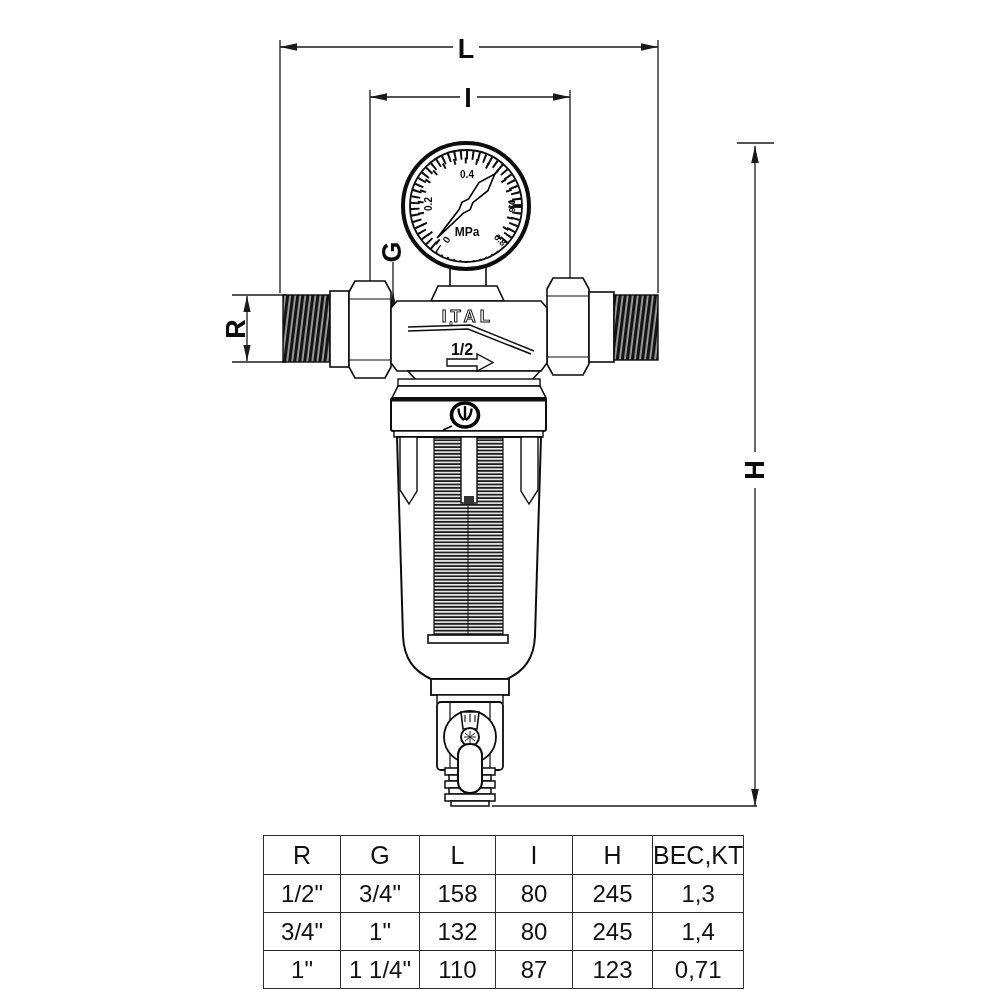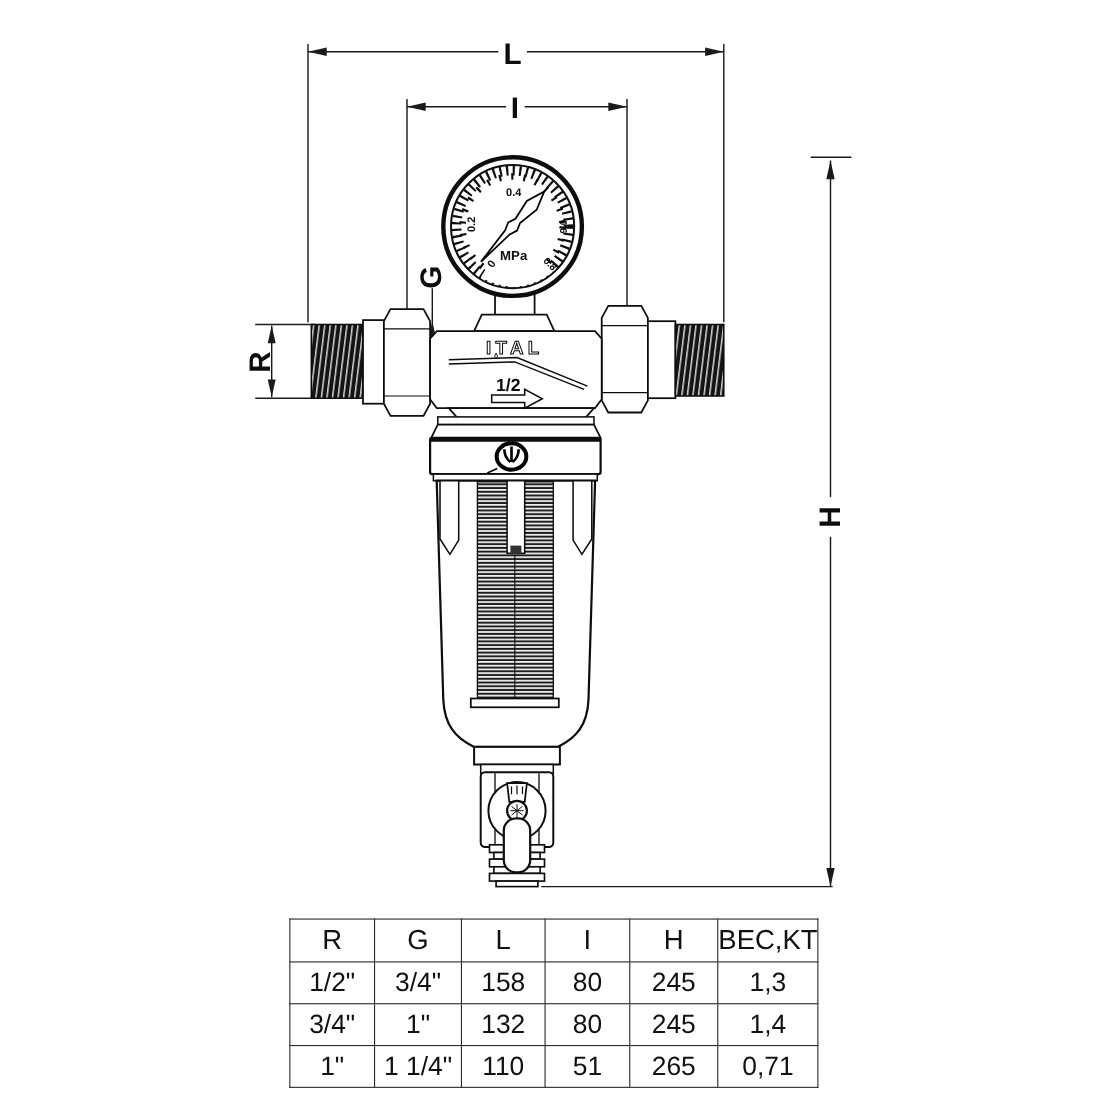--- a/index.html
+++ b/index.html
@@ -192,20 +192,20 @@
       <td>1"</td>
       <td>132</td>
       <td>80</td>
       <td>245</td>
       <td>1,4</td>
     </tr>
     <tr>
       <td>1"</td>
       <td>1 1/4"</td>
       <td>110</td>
-      <td>51</td>
-      <td>265</td>
+      <td>87</td>
+      <td>123</td>
       <td>0,71</td>
     </tr>
   </tbody>
 </table>
 
 </div>
 
 </body></html>

